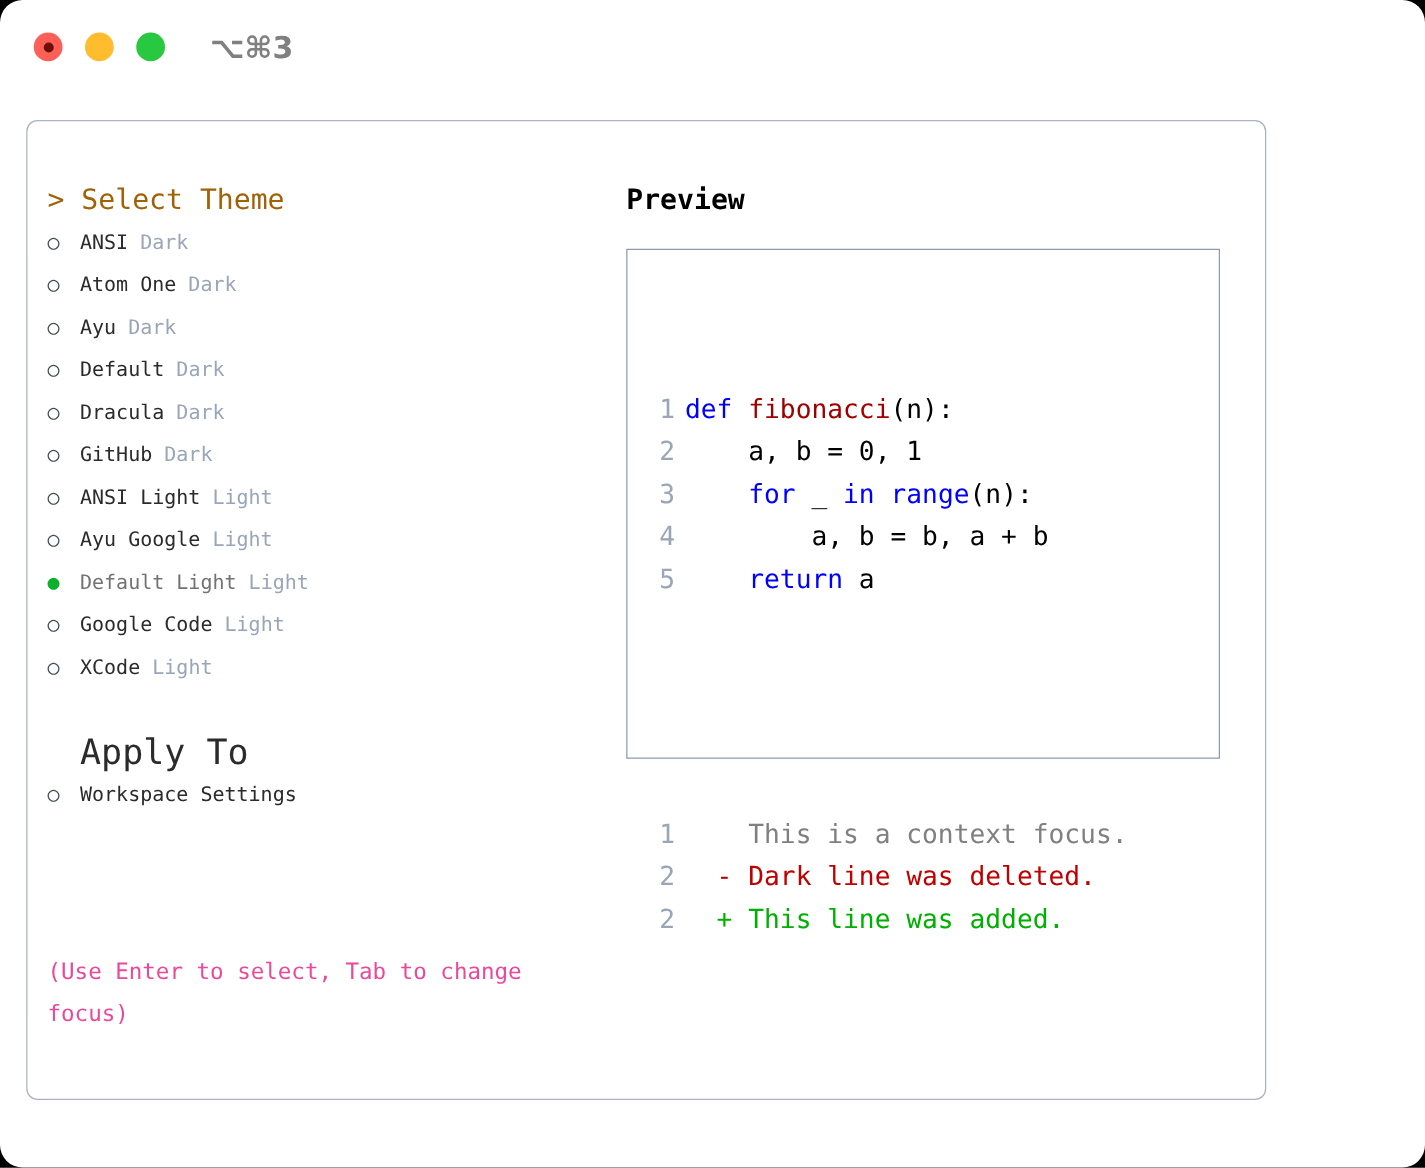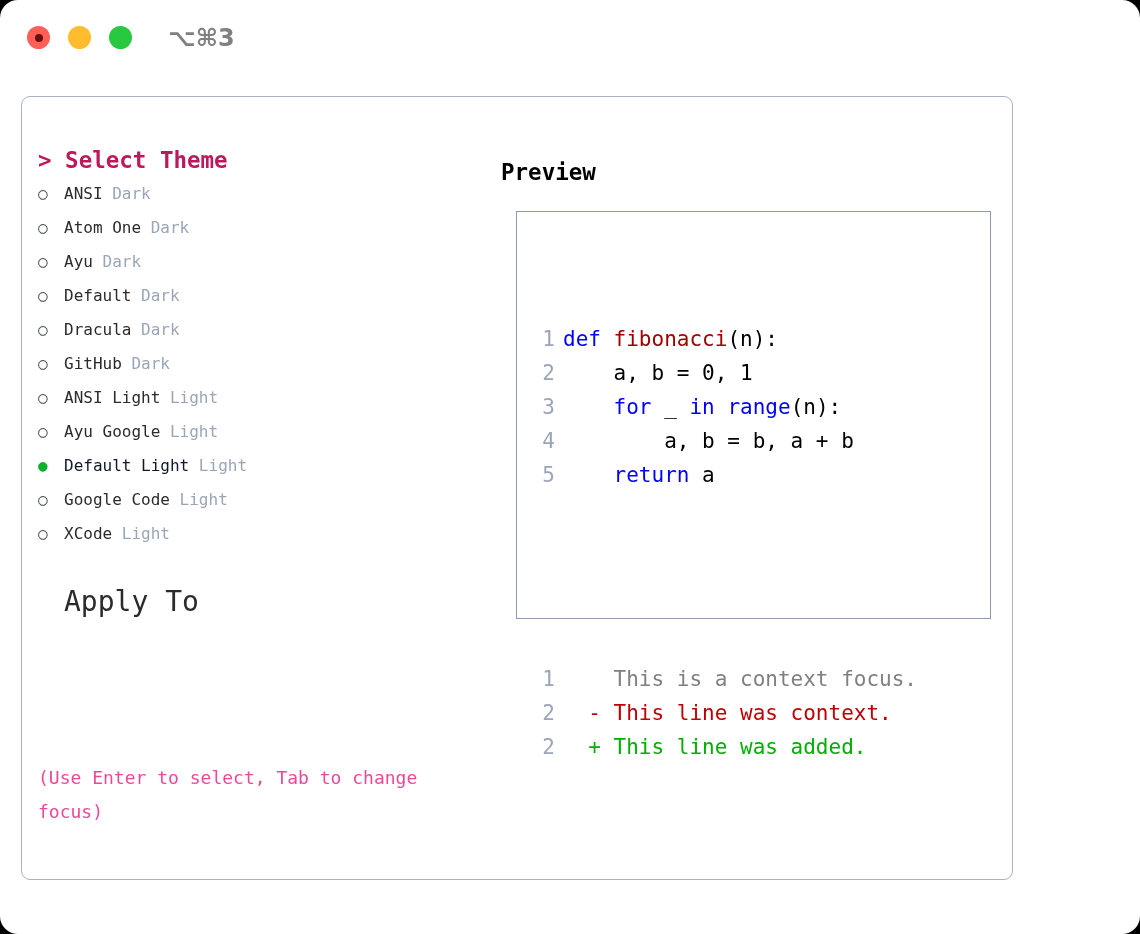--- a/index.html
+++ b/index.html
@@ -97,32 +97,32 @@
     width: 450px;
   }
   .row {
     height: 34px;
     line-height: 34px;
     font-size: 16px;
     white-space: nowrap;
     color: #2b2b2b;
   }
   .head-row {
-    font-weight: bold;
-    color: #be185d;
+    font-weight: normal;
+    color: #a16207;
     font-size: 22.5px;
   }
   .marker {
     display: inline-block;
     width: 26px;
     text-align: left;
     color: #444c57;
   }
   .marker.sel  { color: #0bb02b; }
-  .label.sel   { color: #0f172a; }
+  .label.sel   { color: #737373; }
   .tag {
     color: #9aa5b8;
   }
   .spacer-row { height: 34px; }
 
   .section-head {
     height: 34px;
     line-height: 34px;
     font-size: 28px;
     color: #2b2b2b;
@@ -144,31 +144,29 @@
     position: absolute;
     left: 479px;
     top: 46px;
     width: 490px;
   }
   .preview-title {
     font-size: 22.5px;
     font-weight: bold;
     color: #000000;
     line-height: 34px;
-    margin-top: 12px;
   }
   .preview-box {
     margin-top: 22px;
     width: 475px;
     height: 408px;
     border: 1.5px solid #8d9bb0;
     box-sizing: border-box;
     background: #ffffff;
     position: relative;
-    margin-left: 15px;
   }
   .code {
     position: absolute;
     left: 16px;
     top: 42px;
     font-size: 21px;
     line-height: 34px;
     white-space: pre;
   }
   .code .ln {
@@ -214,31 +212,32 @@
             <div class="row"><span class="marker">○</span><span class="label">GitHub</span><span class="tag"> Dark</span></div>
             <div class="row"><span class="marker">○</span><span class="label">ANSI Light</span><span class="tag"> Light</span></div>
             <div class="row"><span class="marker">○</span><span class="label">Ayu Google</span><span class="tag"> Light</span></div>
             <div class="row"><span class="marker sel">●</span><span class="label sel">Default Light</span><span class="tag"> Light</span></div>
             <div class="row"><span class="marker">○</span><span class="label">Google Code</span><span class="tag"> Light</span></div>
             <div class="row"><span class="marker">○</span><span class="label">XCode</span><span class="tag"> Light</span></div>
           </div>
         <div class="spacer-row"></div>
         <div class="section-head">Apply To</div>
         <div id="apply-list">
+            <div class="row"><span class="marker">○</span><span class="label">Workspace Settings</span></div>
           </div>
       </div>
 
       <div class="hint">(Use Enter to select, Tab to change focus)</div>
 
       <div class="right-col">
         <div class="preview-title">Preview</div>
         <div class="preview-box">
           <div class="code">
             <div id="code-lines"><div><span class="ln">1</span><span class="kw">def </span><span class="fn">fibonacci</span><span class="plain">(n):</span></div><div><span class="ln">2</span><span class="plain">    a, b = 0, 1</span></div><div><span class="ln">3</span><span class="plain">    </span><span class="kw">for</span><span class="plain"> _ </span><span class="kw">in</span><span class="plain"> </span><span class="kw">range</span><span class="plain">(n):</span></div><div><span class="ln">4</span><span class="plain">        a, b = b, a + b</span></div><div><span class="ln">5</span><span class="plain">    </span><span class="kw">return</span><span class="plain"> a</span></div></div>
             <div class="blank-line"></div>
-            <div id="diff-lines"><div><span class="ln">1</span><span class="ctx">   </span><span class="ctx"> This is a context focus.</span></div><div><span class="ln">2</span><span class="del">  -</span><span class="del"> This line was context.</span></div><div><span class="ln">2</span><span class="add">  +</span><span class="add"> This line was added.</span></div></div>
+            <div id="diff-lines"><div><span class="ln">1</span><span class="ctx">   </span><span class="ctx"> This is a context focus.</span></div><div><span class="ln">2</span><span class="del">  -</span><span class="del"> Dark line was deleted.</span></div><div><span class="ln">2</span><span class="add">  +</span><span class="add"> This line was added.</span></div></div>
           </div>
         </div>
       </div>
 
     </div>
   </div>
 </div>
 
 </body></html>

